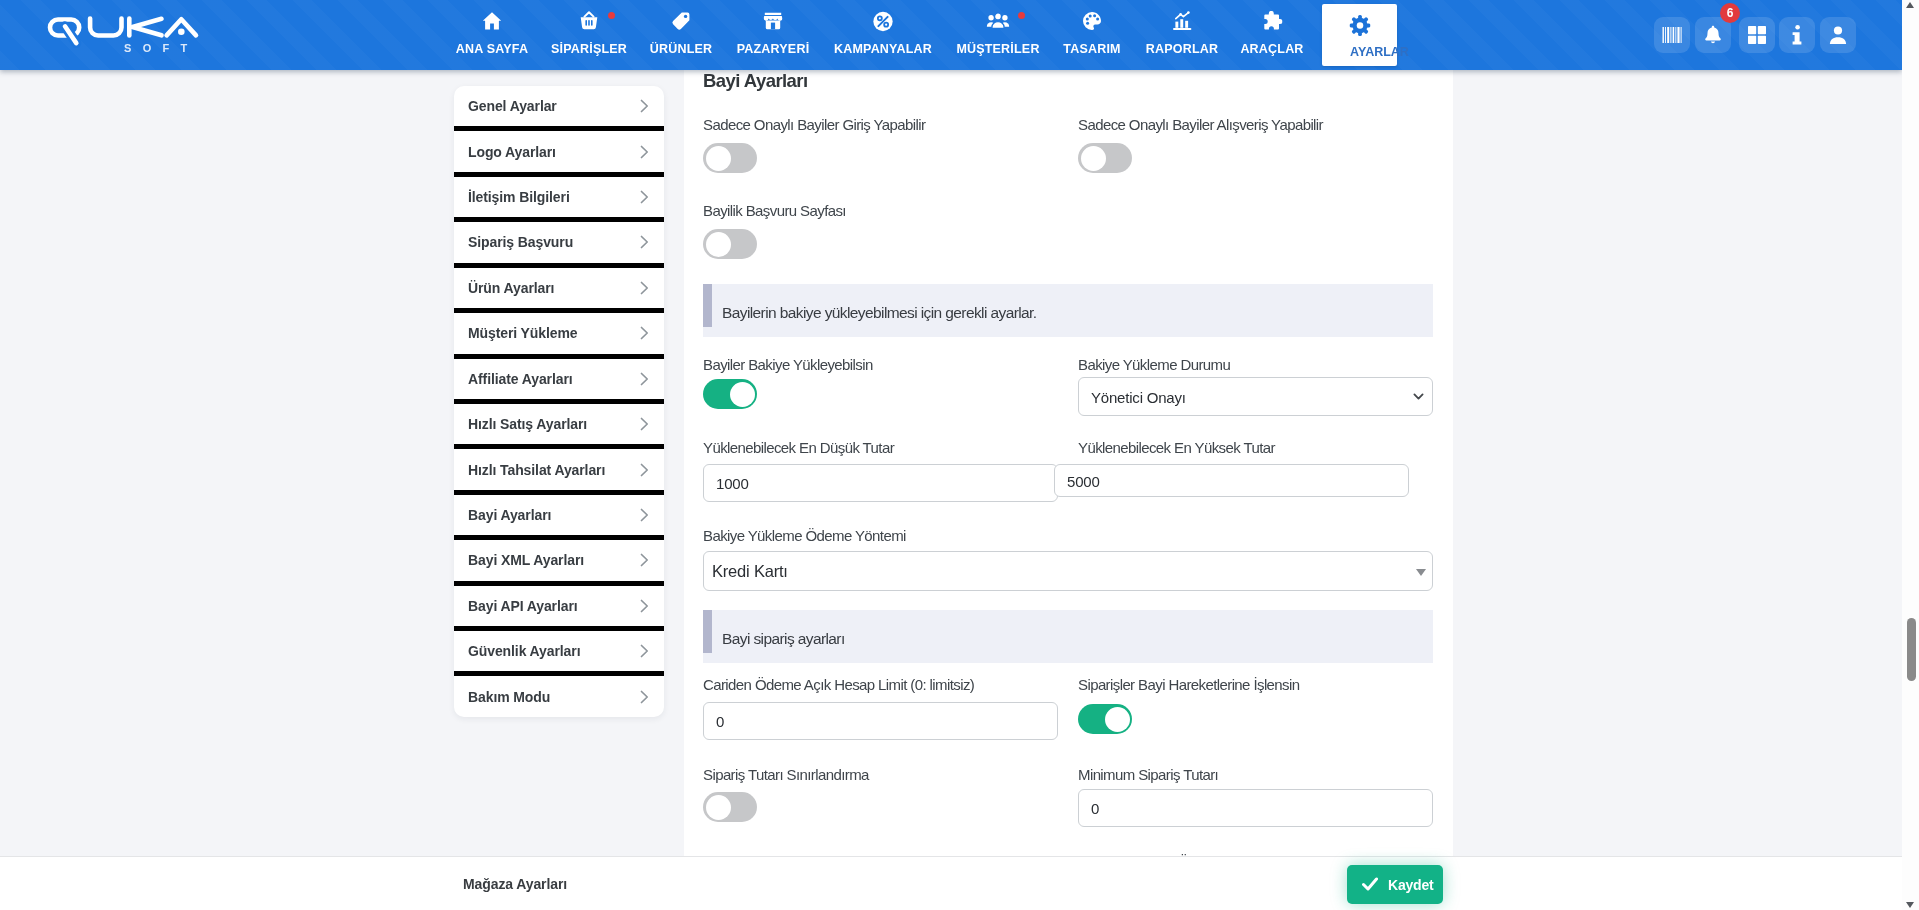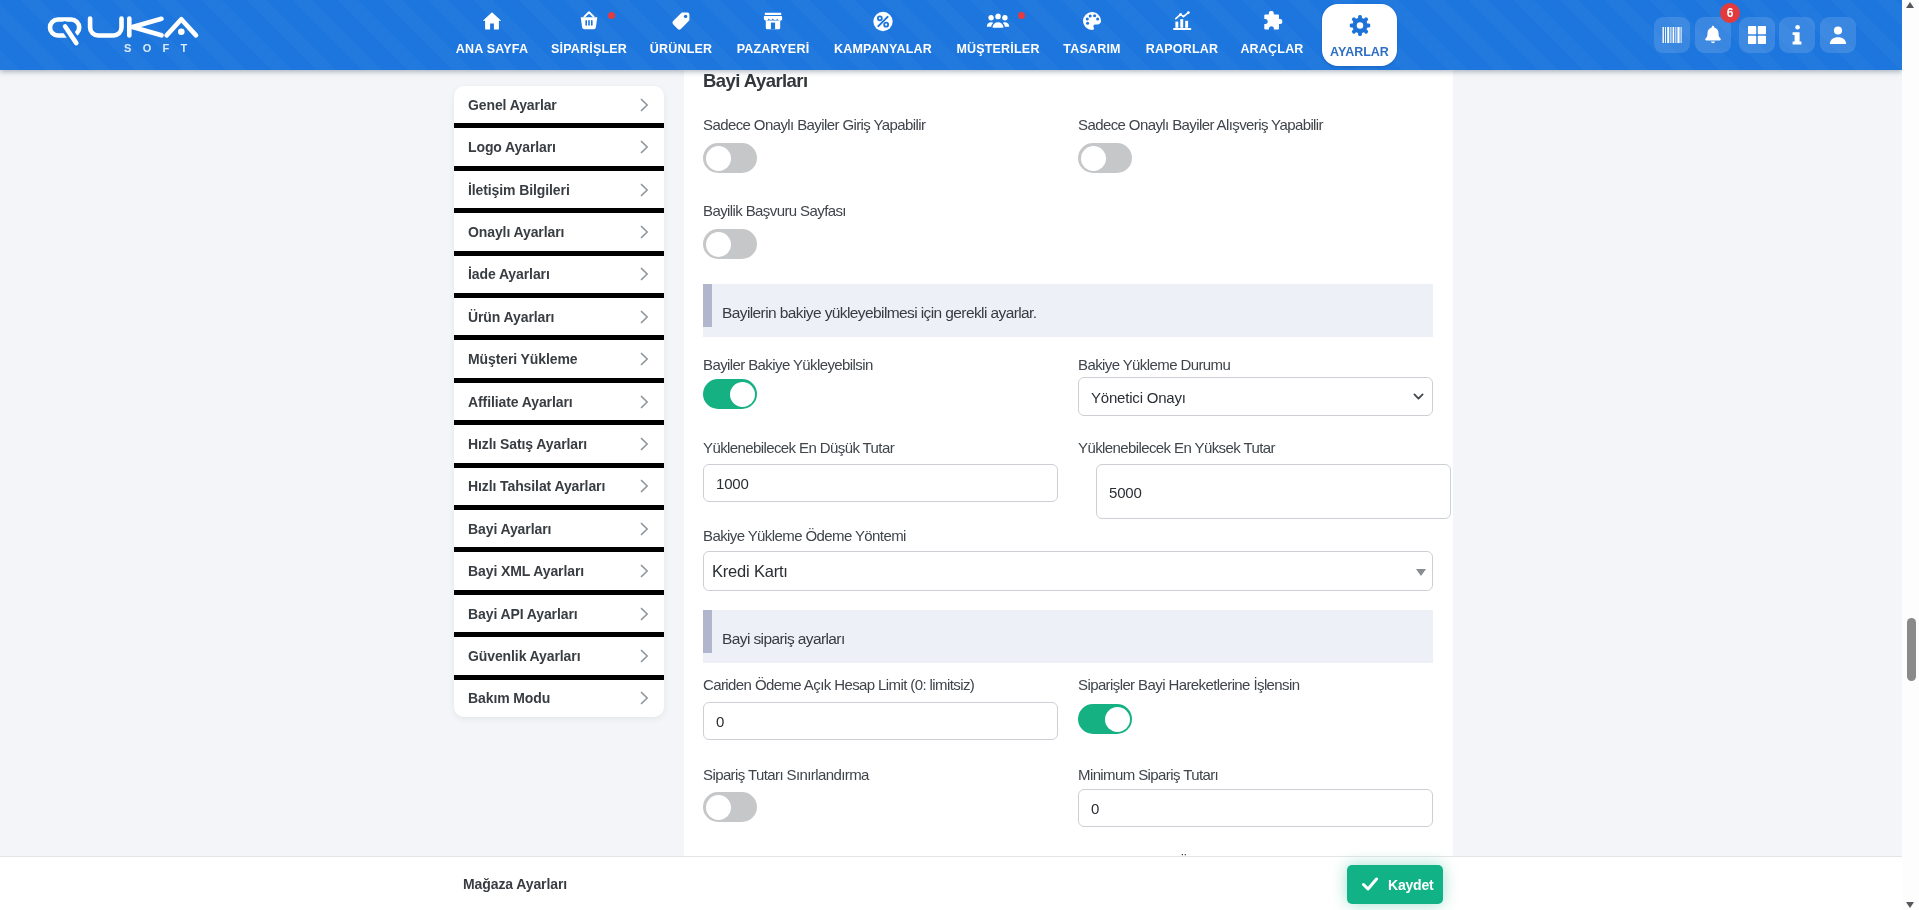--- a/index.html
+++ b/index.html
@@ -11,21 +11,21 @@
   
   #nav { position:absolute; left:0; top:0; width:1902px; height:70px;
     background-color:#1d76dd;
     background-image:repeating-linear-gradient(45deg, rgba(255,255,255,0.025) 0 14px, rgba(255,255,255,0) 14px 32px);
     box-shadow:0 2px 5px rgba(40,60,90,.35); z-index:30; }
   .navitem { position:absolute; top:0; height:70px; text-align:center; }
   .navitem .ic { position:absolute; top:11px; left:50%; transform:translateX(-50%); }
   .navitem .lb { position:absolute; top:42px; width:200px; left:50%; transform:translateX(-50%);
     font-size:12.5px; font-weight:bold; color:#fff; letter-spacing:0.2px; }
   #tab-ayarlar { position:absolute; left:1322px; top:4px; width:75px; height:62px;
-    background:#fff; border-radius:16px; box-shadow:0 1px 3px rgba(0,0,0,.15); }
+    background:#fff; border-radius:2px; box-shadow:0 1px 3px rgba(0,0,0,.15);padding-left:20px; }
   #tab-ayarlar .ic { position:absolute; top:11px; left:50%; transform:translateX(-50%); }
   #tab-ayarlar .lb { position:absolute; top:41px; width:100%; text-align:center;
     font-size:12.5px; font-weight:bold; color:#2e6fc4; }
   .reddot { position:absolute; width:7px; height:7px; border-radius:50%; background:#e63b3e; }
   .rbtn { position:absolute; top:17px; width:36px; height:36px; border-radius:9px;
     background:rgba(255,255,255,0.13); }
   .rbtn svg { position:absolute; left:50%; top:50%; transform:translate(-50%,-50%); }
   #badge6 { position:absolute; left:1720px; top:3px; width:20px; height:20px; border-radius:50%;
     background:#e23a3d; color:#fff; font-size:12px; font-weight:bold; text-align:center;
     line-height:20px; z-index:5; }
@@ -271,27 +271,21 @@
         <path d="M1.5 1.5 L7.2 7 L1.5 12.5" stroke="#8e959b" stroke-width="1.7" fill="none" stroke-linecap="round" stroke-linejoin="round"></path>
       </svg>
     </div>
   <div class="it">
       <span>İletişim Bilgileri</span>
       <svg width="9" height="14" viewBox="0 0 9 14">
         <path d="M1.5 1.5 L7.2 7 L1.5 12.5" stroke="#8e959b" stroke-width="1.7" fill="none" stroke-linecap="round" stroke-linejoin="round"></path>
       </svg>
     </div>
   <div class="it">
-      <span>Onaylı Ayarları</span>
-      <svg width="9" height="14" viewBox="0 0 9 14">
-        <path d="M1.5 1.5 L7.2 7 L1.5 12.5" stroke="#8e959b" stroke-width="1.7" fill="none" stroke-linecap="round" stroke-linejoin="round"></path>
-      </svg>
-    </div>
-  <div class="it">
-      <span>İade Ayarları</span>
+      <span>Sipariş Başvuru</span>
       <svg width="9" height="14" viewBox="0 0 9 14">
         <path d="M1.5 1.5 L7.2 7 L1.5 12.5" stroke="#8e959b" stroke-width="1.7" fill="none" stroke-linecap="round" stroke-linejoin="round"></path>
       </svg>
     </div>
   <div class="it">
       <span>Ürün Ayarları</span>
       <svg width="9" height="14" viewBox="0 0 9 14">
         <path d="M1.5 1.5 L7.2 7 L1.5 12.5" stroke="#8e959b" stroke-width="1.7" fill="none" stroke-linecap="round" stroke-linejoin="round"></path>
       </svg>
     </div>
@@ -383,21 +377,21 @@
   <svg class="chev" style="right:8px; top:15px;" width="11" height="8" viewBox="0 0 11 8">
       <path d="M1.4 1.4 L5.5 5.6 L9.6 1.4" stroke="#43474b" stroke-width="1.8" fill="none" stroke-linecap="round" stroke-linejoin="round"></path>
     </svg>
 </div>
 
 <div class="flabel" style="left:703px; top:439px;">Yüklenebilecek En Düşük Tutar</div>
 <div class="flabel" style="left:1078px; top:439px;">Yüklenebilecek En Yüksek Tutar</div>
 <div class="field" style="left:703px; top:464px; width:355px; height:38px;">
     <span class="v">1000</span>
   </div>
-<div class="field" style="left:1096px; top:464px; width:355px; height:55px;">
+<div class="field" style="left:1054px; top:464px; width:355px; height:33px;">
     <span class="v">5000</span>
   </div>
 
 <div class="flabel" style="left:703px; top:527px;">Bakiye Yükleme Ödeme Yöntemi</div>
 <div class="field" style="left:703px; top:551px; width:730px; height:40px;">
   <span class="v" style="font-size:16.5px; left:8px; letter-spacing:-0.2px;">Kredi Kartı</span>
   <div class="caret" style="right:6px; top:17px;"></div>
 </div>
 
 <div class="infobar" style="top:610px;">

